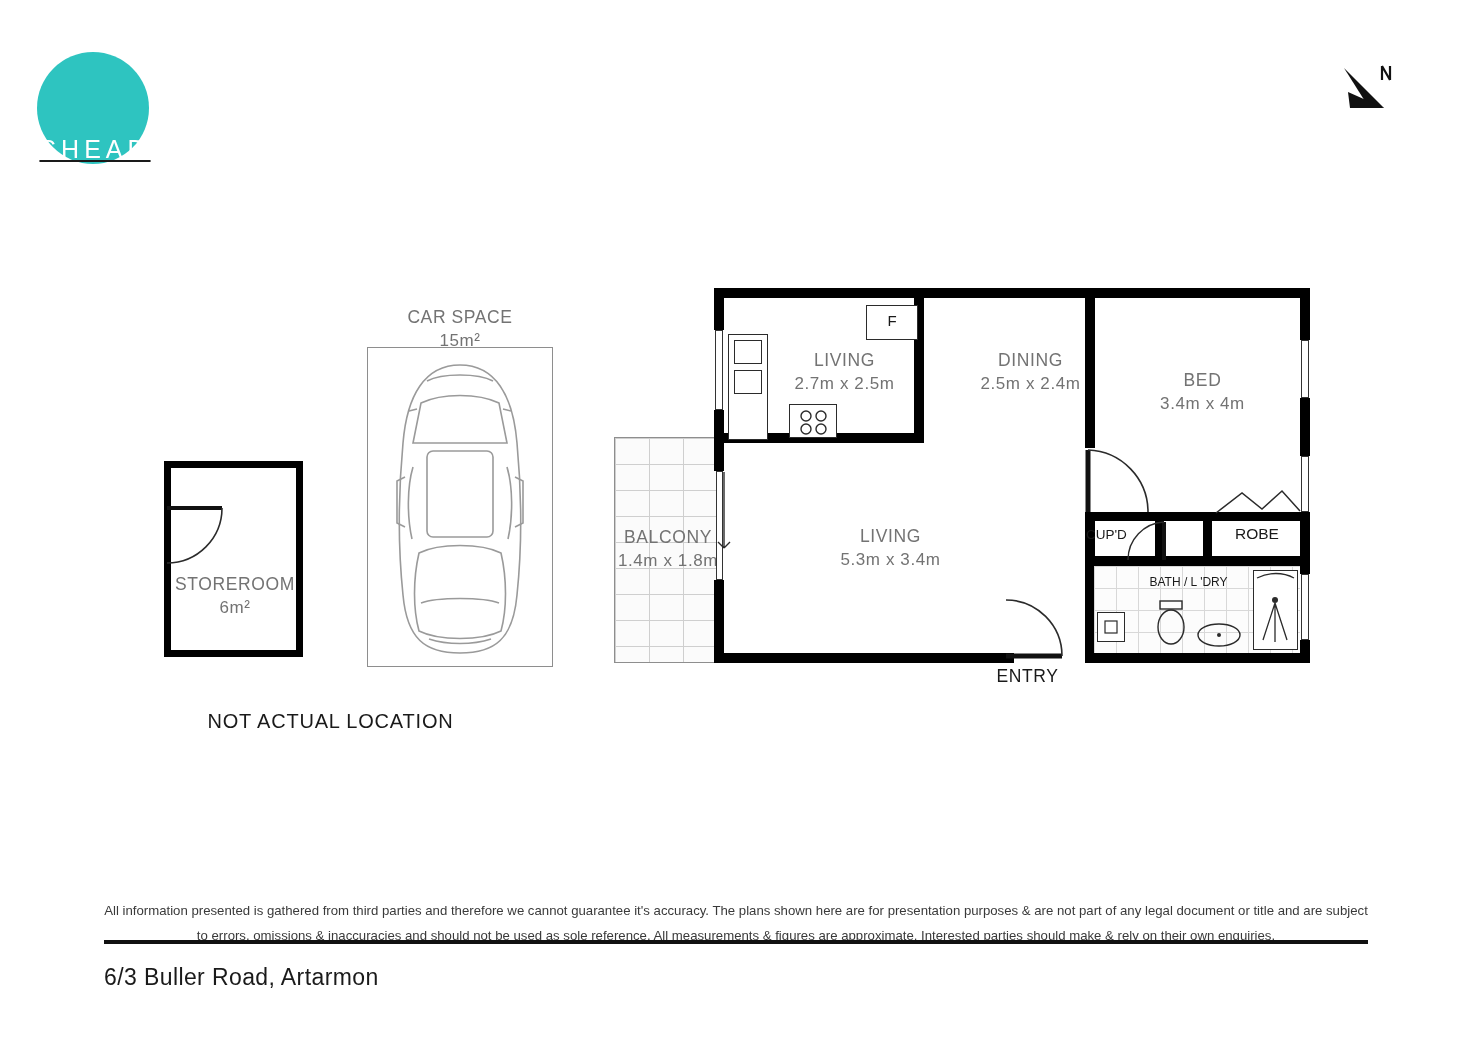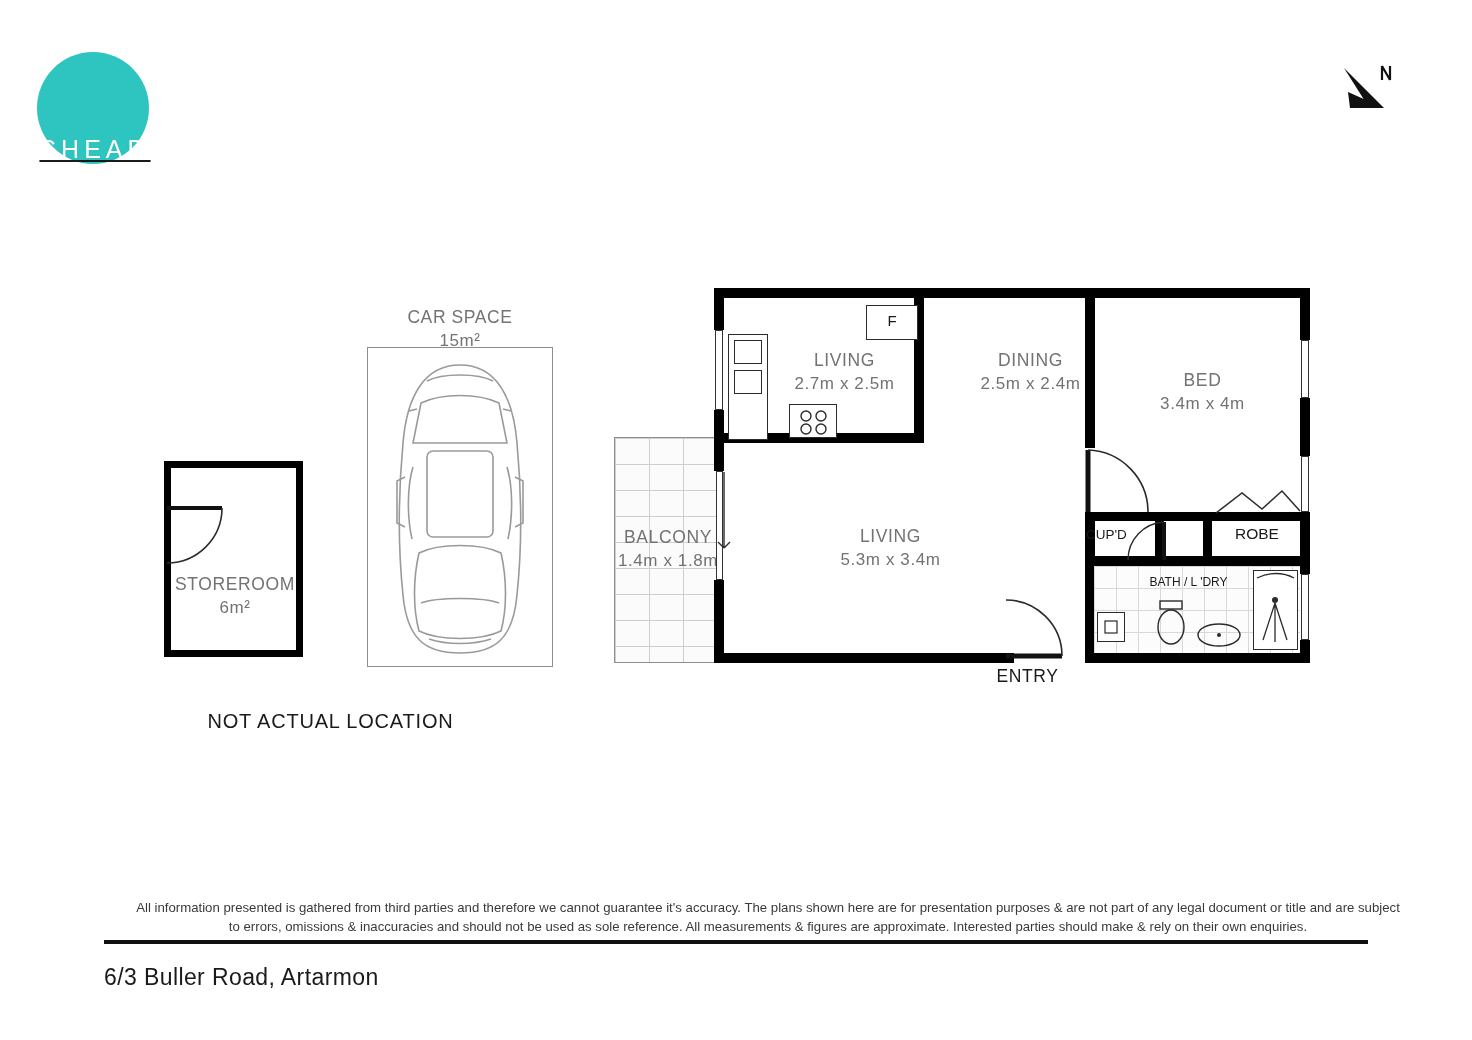--- a/index.html
+++ b/index.html
@@ -90,23 +90,22 @@
 
   
   .thin { position: absolute; border: 1.4px solid #2b2b2b; box-sizing: border-box; }
 
   
   #disclaimer {
     left: 104px; top: 898px;
     width: 1264px;
     text-align: center;
     font-size: 13.2px;
-    line-height: 19px;
+    line-height: 25px;
     color: #3a3a3a;
-    margin-left: 32px;
   }
   #footer-rule {
     left: 104px; top: 940px;
     width: 1264px; height: 4px;
     background: #111;
   }
   #address {
     left: 104px; top: 964px;
     font-size: 23px;
     letter-spacing: 0.4px;

